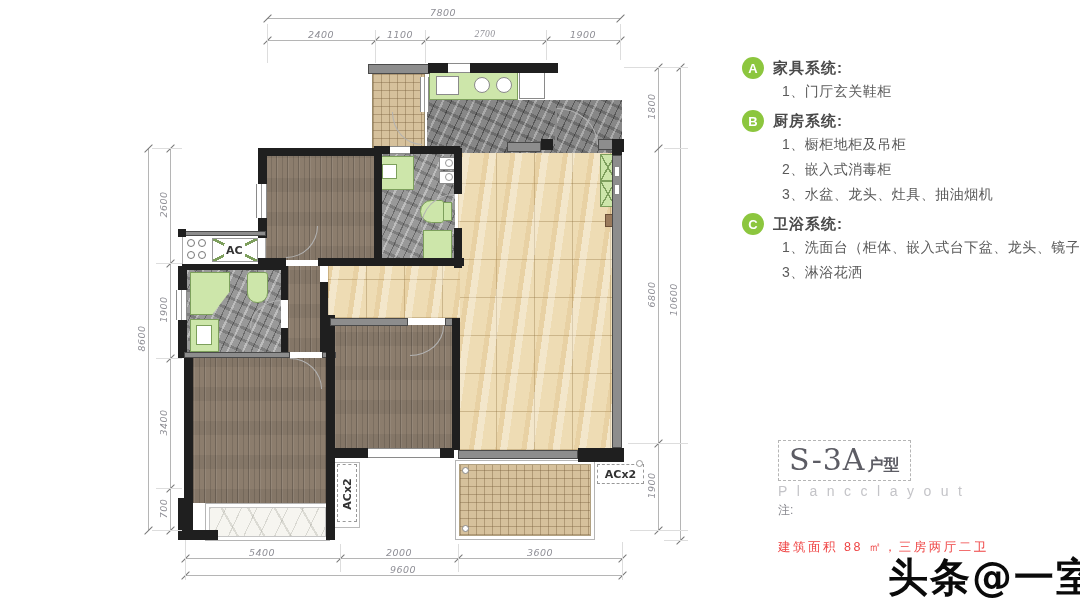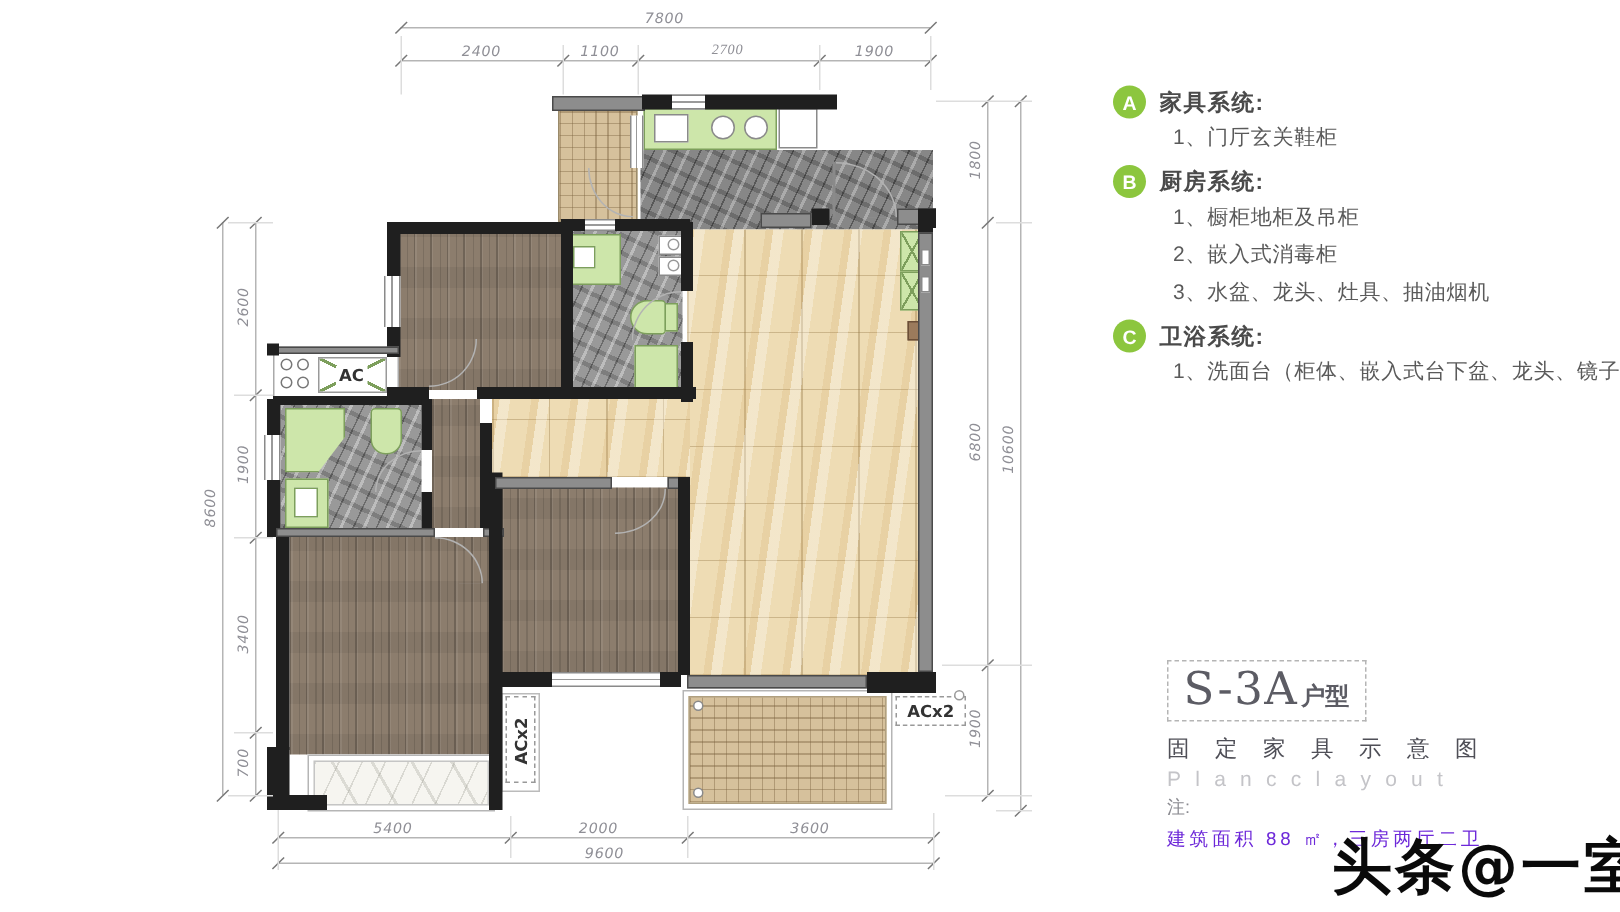--- a/index.html
+++ b/index.html
@@ -57,21 +57,21 @@
   .legend-title{font-size:15px;font-weight:bold;color:#4a4a4a;letter-spacing:1px;}
   .legend-item{font-size:14px;color:#5a5a5a;margin:0 0 10px 40px;height:15px;line-height:15px;letter-spacing:.5px;white-space:nowrap;}
   
   #titleblock{position:absolute;left:778px;top:440px;width:300px;}
   .unitbox{display:inline-block;border:1.5px dashed #b5b5b5;padding:1px 10px 3px 10px;color:#5c5c64;}
   .unitname{font-family:"DejaVu Serif","Liberation Serif",serif;font-size:30px;letter-spacing:1px;}
   .unitsuffix{font-size:16px;font-weight:bold;margin-left:2px;}
   .tb-sub{margin-top:9px;font-size:15px;color:#4f4f57;letter-spacing:17px;white-space:nowrap;}
   .tb-en{margin-top:2px;font-size:14px;color:#c4c4c8;letter-spacing:9.5px;white-space:nowrap;}
   .tb-note{margin-top:3px;font-size:12px;color:#8a8a90;}
-  .tb-area{margin-top:4px;font-size:12.5px;color:#6d28d9;letter-spacing:2.5px;white-space:nowrap;}
+  .tb-area{margin-top:20px;font-size:12.5px;color:#ef4444;letter-spacing:2.5px;white-space:nowrap;}
   #watermark{position:absolute;left:888px;top:550px;font-size:40px;font-weight:bold;color:#0a0a0a;
              letter-spacing:2px;white-space:nowrap;font-family:"DejaVu Sans",sans-serif;}
   .acx2v-inner{position:absolute;left:-19px;top:23px;width:56px;height:12px;text-align:center;
                transform:rotate(-90deg);font:bold 11px "DejaVu Sans",sans-serif;color:#333;}
   .acx2h-inner{position:absolute;left:0;top:3px;width:100%;text-align:center;
                font:bold 11px "DejaVu Sans",sans-serif;color:#333;}
 </style>
 </head>
 <body>
 
@@ -237,27 +237,27 @@
       <span class="legend-title">厨房系统:</span>
     </div>
     <div class="legend-item">1、橱柜地柜及吊柜</div>
     <div class="legend-item">2、嵌入式消毒柜</div>
     <div class="legend-item">3、水盆、龙头、灶具、抽油烟机</div>
     <div class="legend-head">
       <span class="badge" style="background: rgb(140, 198, 62);">C</span>
       <span class="legend-title">卫浴系统:</span>
     </div>
     <div class="legend-item">1、洗面台（柜体、嵌入式台下盆、龙头、镜子）</div>
+    <div class="legend-item">3、淋浴花洒</div>
   </div>
 
   <div id="titleblock">
     <div class="unitbox">
       <span class="unitname">S-3A</span><span class="unitsuffix">户型</span>
     </div>
-    <div class="tb-sub">固定家具示意图</div>
     <div class="tb-en">Plancclayout</div>
     <div class="tb-note">注:</div>
     <div class="tb-area">建筑面积 88 ㎡，三房两厅二卫</div>
   </div>
 
   <div id="watermark">头条@一室</div>
 
 <div class="tick" style="left: 262px; top: 18px;"></div>
     <div class="tick" style="left: 615px; top: 18px;"></div>
     <div class="tick" style="left: 262px; top: 40px;"></div>

